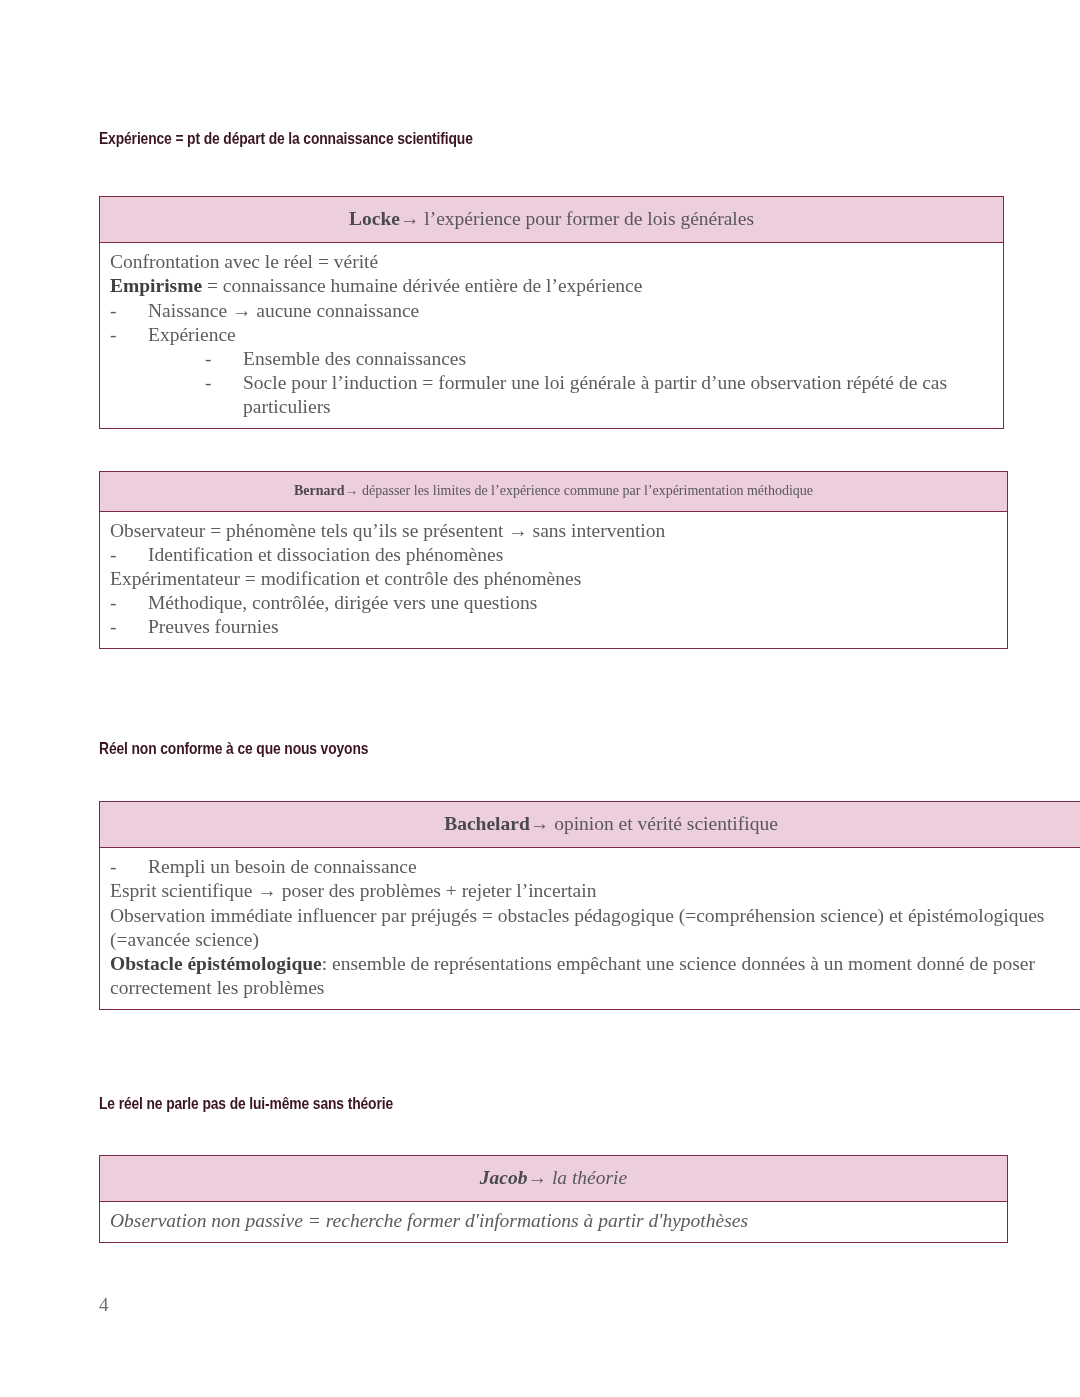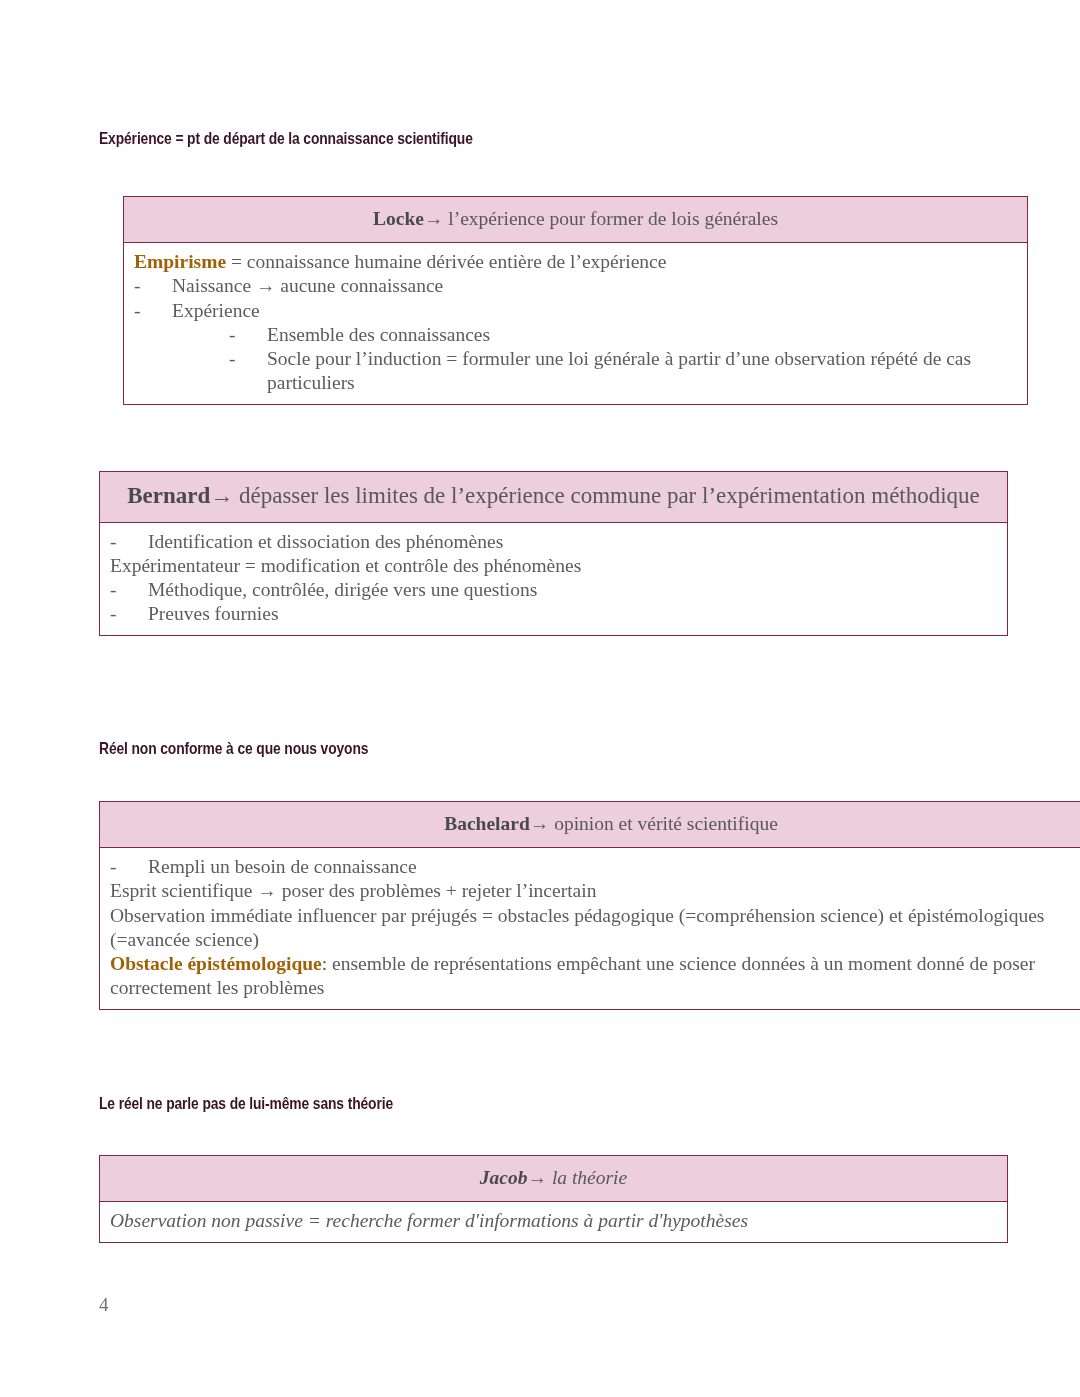--- a/index.html
+++ b/index.html
@@ -65,21 +65,21 @@
   }
   .tbl-body {
     box-sizing: border-box;
     padding: 7px 10px 9px 10px;
     color: #5C5C5F;
     font-family: "Liberation Serif", serif;
     font-size: 19.5px;
     line-height: 1.235;
   }
   .tbl-body .ln { white-space: normal; }
-  .tbl-body b { color: #a16207; font-weight: bold; }
+  .tbl-body b { color: #404040; font-weight: bold; }
 
   
   .lvl1 {
     padding-left: 38px;
     position: relative;
   }
   .lvl1 > .dash {
     position: absolute;
     left: 0px;
     top: 0;
@@ -91,26 +91,26 @@
   .lvl2 > .dash {
     position: absolute;
     left: 95px;
     top: 0;
   }
   .lvl2 .cont {
     display: block;
   }
 
   
-  #table-locke     { left: 99px;  top: 196px;  width: 905px; margin-left: 24px; }
+  #table-locke     { left: 99px;  top: 196px;  width: 905px; }
   #table-bernard   { left: 99px;  top: 471px;  width: 909px; }
   #table-bachelard { left: 99px;  top: 801px;  width: 1024px; }
   #table-jacob     { left: 99px;  top: 1155px; width: 909px; font-style: italic; }
 
-  #table-bernard .tbl-head { font-size: 23px; }
+  #table-bernard .tbl-head { font-size: 14px; }
 
   
   #page-number {
     position: absolute;
     left: 99px;
     top: 1294px;
     font-family: "Liberation Serif", serif;
     font-size: 19px;
     color: #6E6E72;
   }
@@ -120,39 +120,41 @@
 
 <div class="page">
 
   <div class="section-heading" id="heading-1">Expérience = pt de départ de la connaissance scientifique</div>
 
   <div class="tbl" id="table-locke">
     <div class="tbl-head">
       <b>Locke</b><span>→</span> <span>l’expérience pour former de lois générales</span>
     </div>
     <div class="tbl-body">
+        <div class="ln"><span class="cont">Confrontation avec le réel = vérité</span></div>
         <div class="ln"><span class="cont"><b>Empirisme</b> = connaissance humaine dérivée entière de l’expérience</span></div>
         <div class="ln lvl1"><span class="dash">-</span><span class="cont">Naissance → aucune connaissance</span></div>
         <div class="ln lvl1"><span class="dash">-</span><span class="cont">Expérience</span></div>
         <div class="ln lvl2">
           <span class="dash">-</span>
           <span class="cont">Ensemble des connaissances</span>
         </div>
         <div class="ln lvl2">
           <span class="dash">-</span>
           <span class="cont">Socle pour l’induction = formuler une loi générale à partir d’une observation répété de cas particuliers</span>
         </div>
       </div>
   </div>
 
   <div class="tbl" id="table-bernard">
     <div class="tbl-head">
       <b>Bernard</b><span>→</span> <span>dépasser les limites de l’expérience commune par l’expérimentation méthodique</span>
     </div>
     <div class="tbl-body">
+        <div class="ln"><span class="cont">Observateur = phénomène tels qu’ils se présentent → sans intervention</span></div>
         <div class="ln lvl1"><span class="dash">-</span><span class="cont">Identification et dissociation des phénomènes</span></div>
         <div class="ln"><span class="cont">Expérimentateur = modification et contrôle des phénomènes</span></div>
         <div class="ln lvl1"><span class="dash">-</span><span class="cont">Méthodique, contrôlée, dirigée vers une questions</span></div>
         <div class="ln lvl1"><span class="dash">-</span><span class="cont">Preuves fournies</span></div>
       </div>
   </div>
 
   <div class="section-heading" id="heading-2">Réel non conforme à ce que nous voyons</div>
 
   <div class="tbl" id="table-bachelard">

